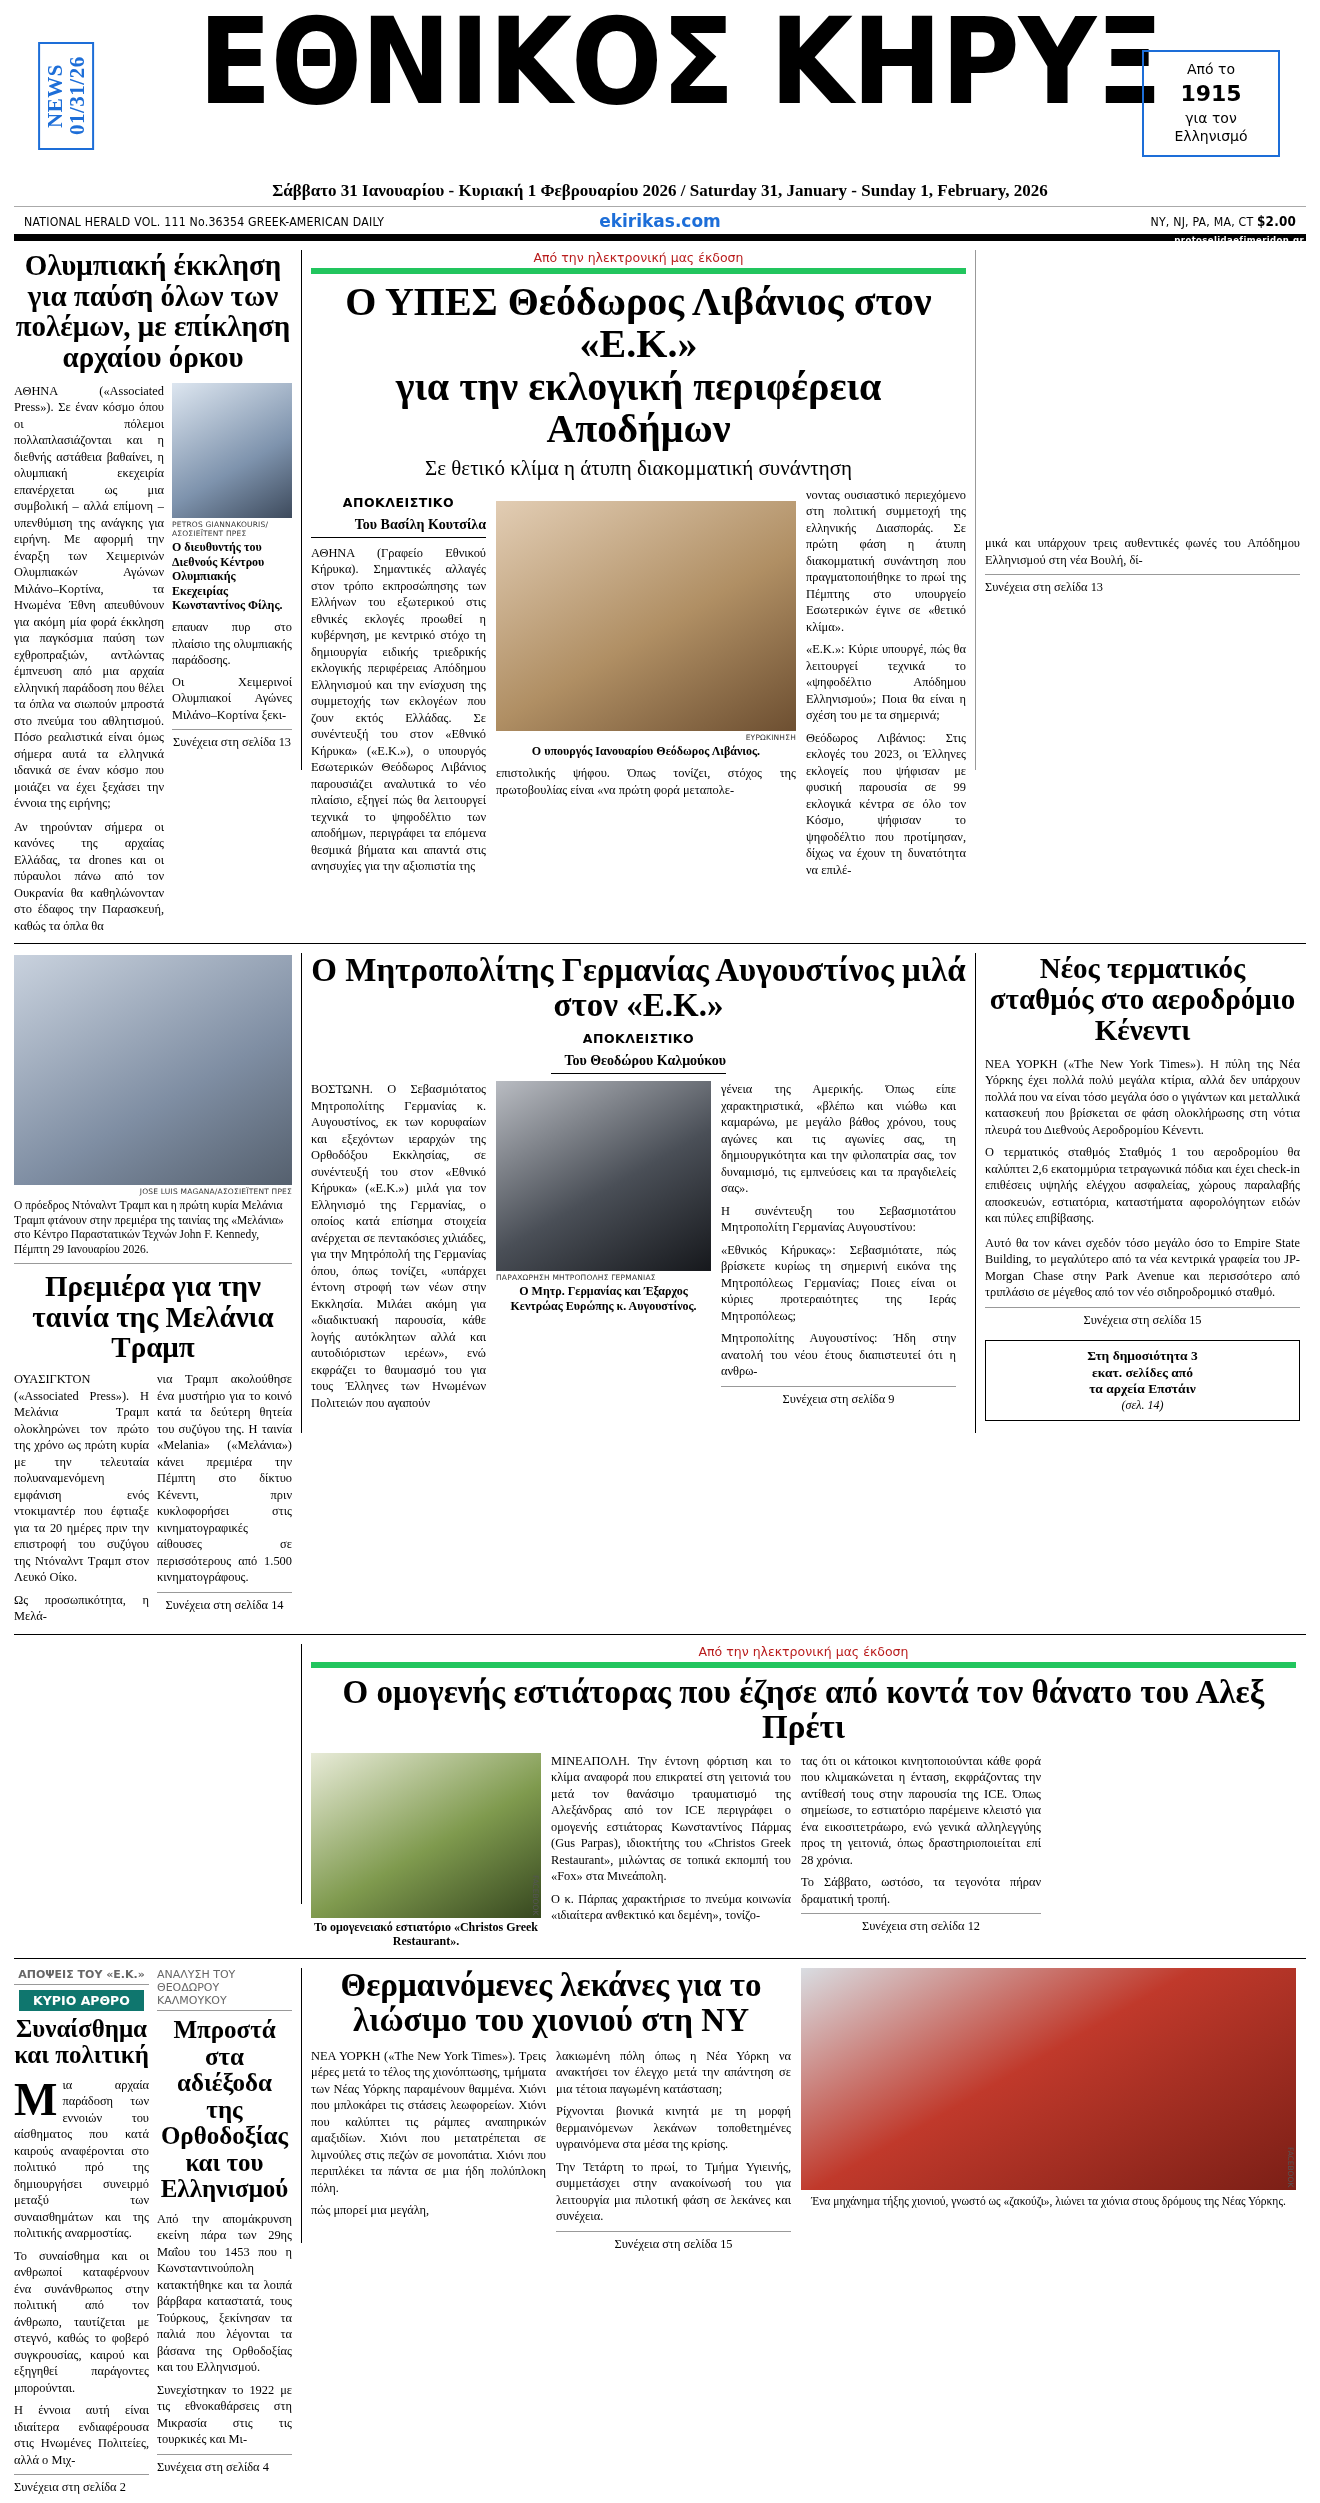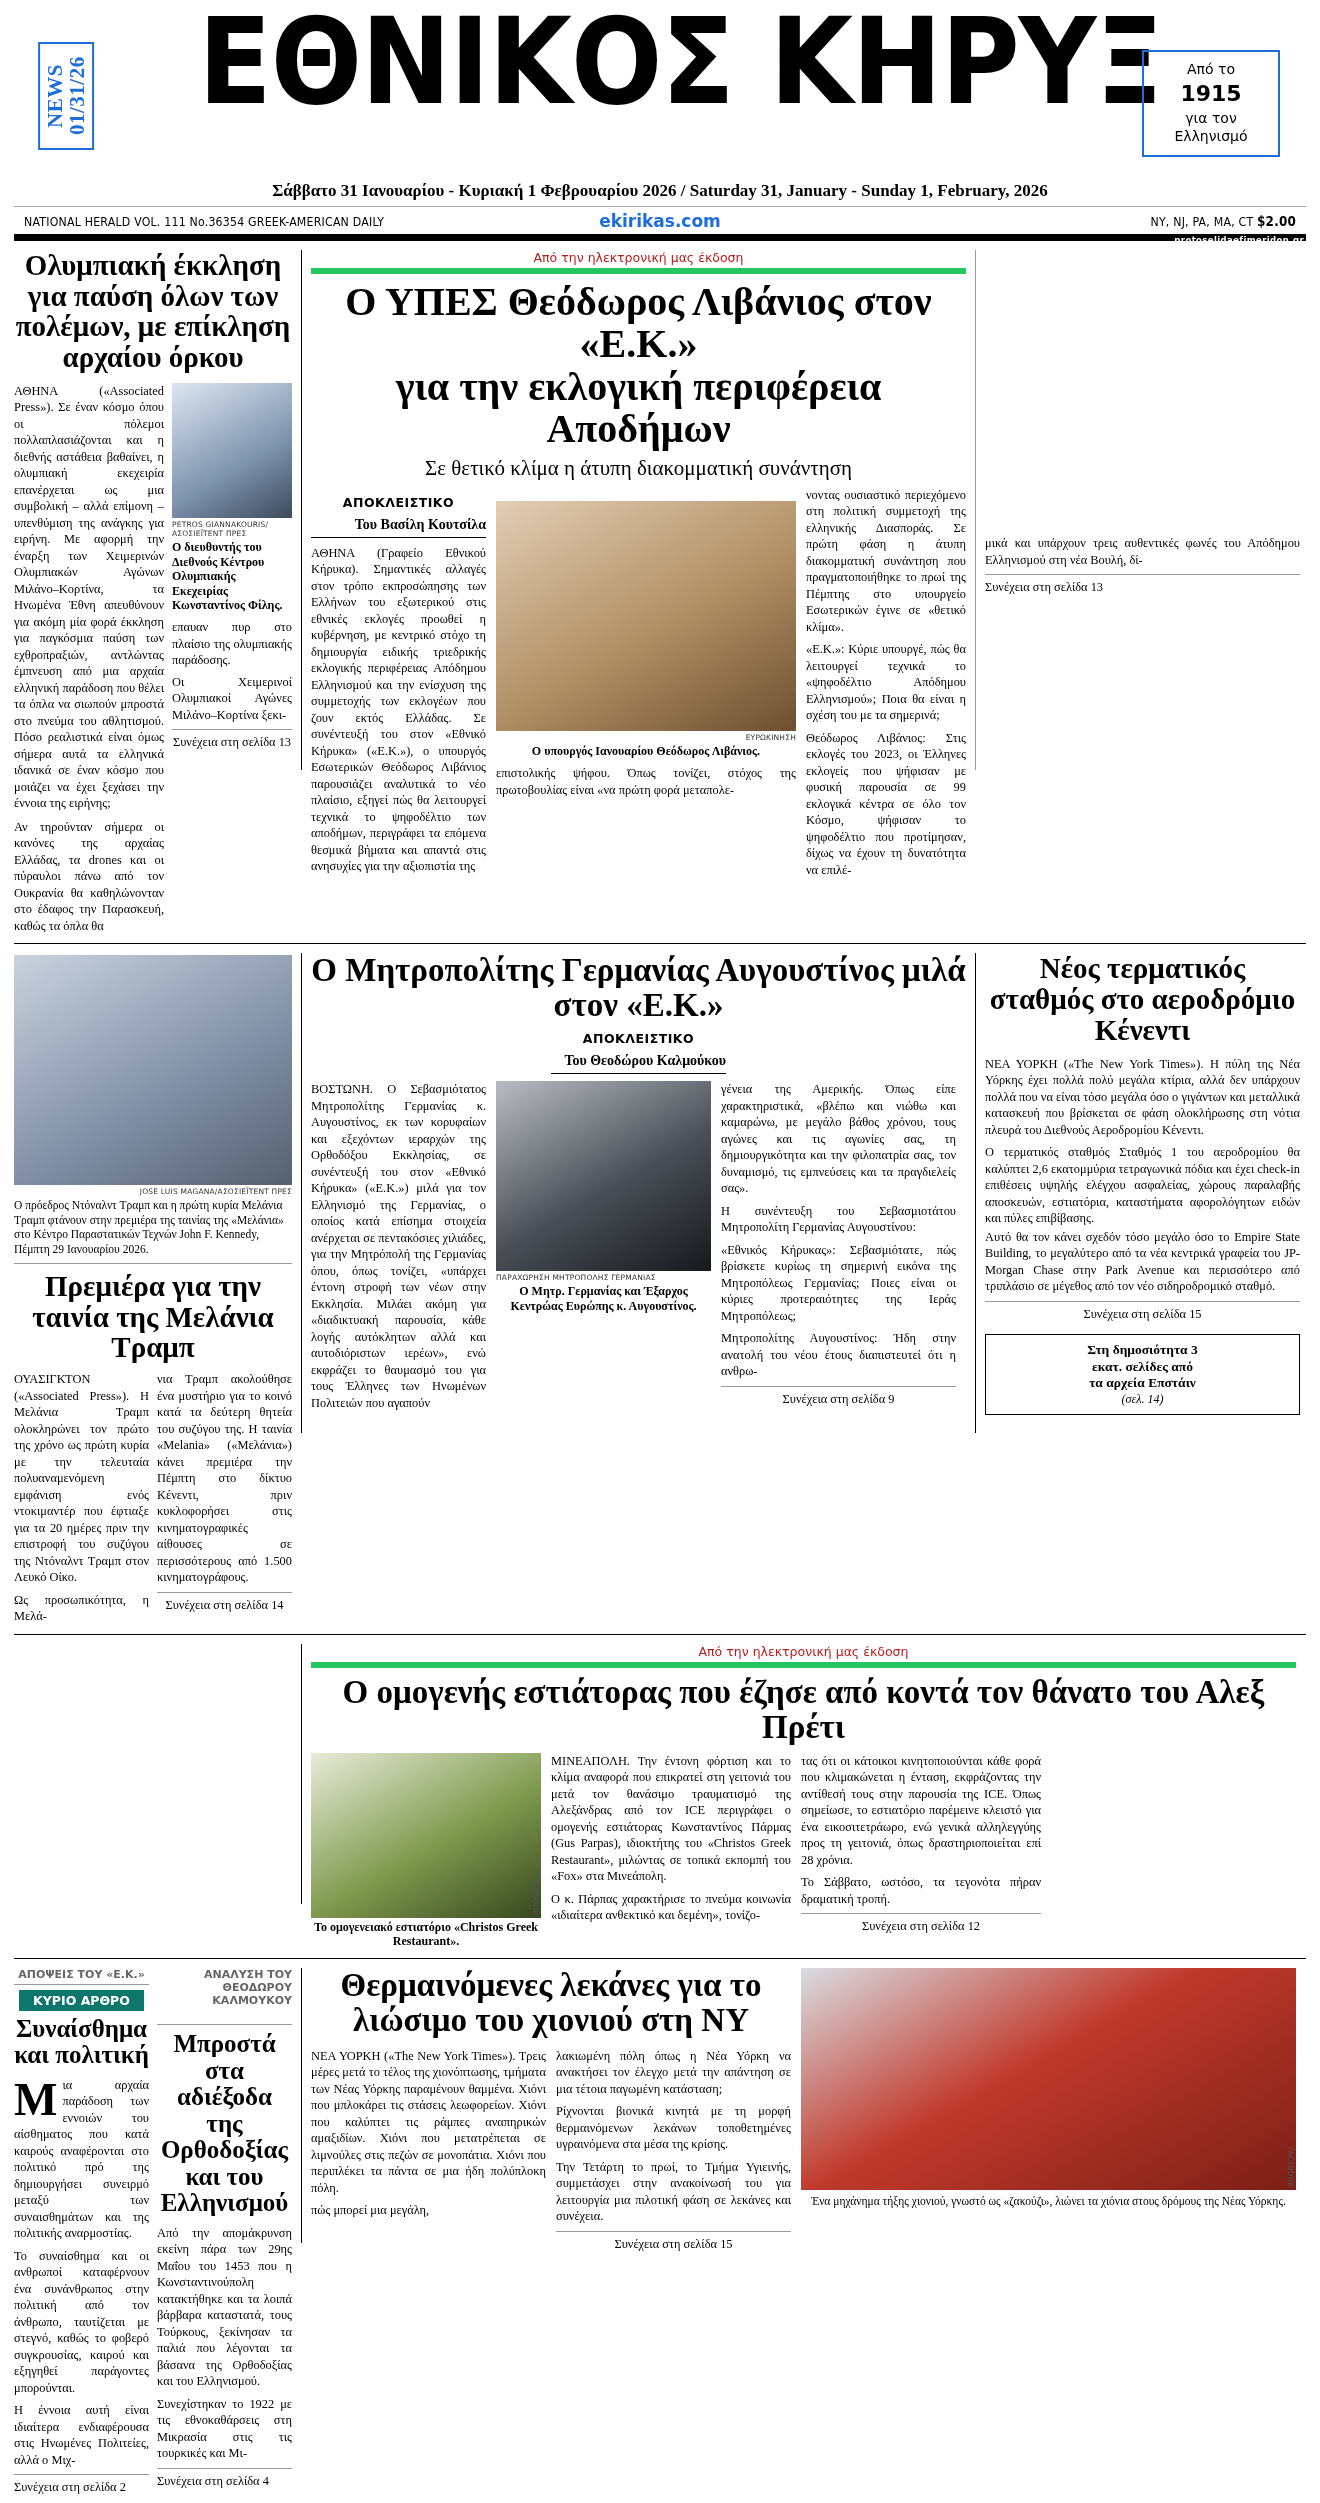--- a/index.html
+++ b/index.html
@@ -284,21 +284,21 @@
         </div>
       </div>
     </div>
 
     <div class="vsep" style="height:480px;"></div>
 
     <div class="col" style="width:315px;">
       <h1 class="hl hl-md">Νέος τερματικός σταθμός στο αεροδρόμιο Κένεντι</h1>
       <div class="body-txt" style="margin-top:10px;">ΝΕΑ ΥΟΡΚΗ («The New York Times»). Η πύλη της Νέα Υόρκης έχει πολλά πολύ μεγάλα κτίρια, αλλά δεν υπάρχουν πολλά που να είναι τόσο μεγάλα όσο ο γιγάντων και μεταλλικά κατασκευή που βρίσκεται σε φάση ολοκλήρωσης στη νότια πλευρά του Διεθνούς Αεροδρομίου Κένεντι.</div>
       <div class="body-txt" style="margin-top:6px;">Ο τερματικός σταθμός Σταθμός 1 του αεροδρομίου θα καλύπτει 2,6 εκατομμύρια τετραγωνικά πόδια και έχει check-in επιθέσεις υψηλής ελέγχου ασφαλείας, χώρους παραλαβής αποσκευών, εστιατόρια, καταστήματα αφορολόγητων ειδών και πύλες επιβίβασης.</div>
-      <div class="body-txt" style="margin-top:2px;">Αυτό θα τον κάνει σχεδόν τόσο μεγάλο όσο το Empire State Building, το μεγαλύτερο από τα νέα κεντρικά γραφεία του JP-Morgan Chase στην Park Avenue και περισσότερο από τριπλάσιο σε μέγεθος από τον νέο σιδηροδρομικό σταθμό.</div>
+      <div class="body-txt" style="margin-top:8px;">Αυτό θα τον κάνει σχεδόν τόσο μεγάλο όσο το Empire State Building, το μεγαλύτερο από τα νέα κεντρικά γραφεία του JP-Morgan Chase στην Park Avenue και περισσότερο από τριπλάσιο σε μέγεθος από τον νέο σιδηροδρομικό σταθμό.</div>
       <div class="cont cont-c">Συνέχεια στη σελίδα 15</div>
       <div class="note-box" style="margin-top:12px;">
         <div>Στη δημοσιότητα 3</div>
         <div>εκατ. σελίδες από</div>
         <div>τα αρχεία Επστάιν</div>
         <div class="small">(σελ. 14)</div>
       </div>
     </div>
   </div>
 
@@ -344,21 +344,21 @@
           </div>
           <h1 class="hl hl-sm" style="margin-top:5px;">Συναίσθημα και πολιτική</h1>
           <div class="body-txt" style="margin-top:8px;">
             <span class="dropcap">Μ</span><span>ια αρχαία παράδοση των εννοιών του αίσθηματος που κατά καιρούς αναφέρονται στο πολιτικό πρό της δημιουργήσει συνειρμό μεταξύ των συναισθημάτων και της πολιτικής αναρμοστίας.</span>
           </div>
           <div class="body-txt" style="margin-top:6px;">Το συναίσθημα και οι ανθρωποί καταφέρνουν ένα συνάνθρωπος στην πολιτική από τον άνθρωπο, ταυτίζεται με στεγνό, καθώς το φοβερό συγκρουσίας, καιρού και εξηγηθεί παράγοντες μπορούνται.</div>
           <div class="body-txt" style="margin-top:6px;">Η έννοια αυτή είναι ιδιαίτερα ενδιαφέρουσα στις Ηνωμένες Πολιτείες, αλλά ο Μιχ-</div>
           <div class="cont">Συνέχεια στη σελίδα  2</div>
         </div>
         <div style="width:135px;">
-          <div style="text-align:right;font-family:'DejaVu Sans',sans-serif;font-size:11px;font-weight:bold;color:#666;border-bottom:1px solid #999;padding-bottom:17px;line-height:1.2;">ΑΝΑΛΥΣΗ ΤΟΥ ΘΕΟΔΩΡΟΥ ΚΑΛΜΟΥΚΟΥ</div>
+          <div style="text-align:left;font-family:'DejaVu Sans',sans-serif;font-size:11px;font-weight:normal;color:#666;border-bottom:1px solid #999;padding-bottom:3px;line-height:1.2;">ΑΝΑΛΥΣΗ ΤΟΥ ΘΕΟΔΩΡΟΥ ΚΑΛΜΟΥΚΟΥ</div>
           <h1 class="hl hl-sm" style="margin-top:6px;">Μπροστά στα αδιέξοδα της Ορθοδοξίας και του Ελληνισμού</h1>
           <div class="body-txt" style="margin-top:8px;">Από την απομάκρυνση εκείνη πάρα των 29ης Μαΐου του 1453 που η Κωνσταντινούπολη κατακτήθηκε και τα λοιπά βάρβαρα καταστατά, τους Τούρκους, ξεκίνησαν τα παλιά που λέγονται τα βάσανα της Ορθοδοξίας και του Ελληνισμού.</div>
           <div class="body-txt" style="margin-top:6px;">Συνεχίστηκαν το 1922 με τις εθνοκαθάρσεις στη Μικρασία στις τις τουρκικές και Μι-</div>
           <div class="cont">Συνέχεια στη σελίδα 4</div>
         </div>
       </div>
     </div>
 
     <div class="vsep" style="height:275px;"></div>
 

